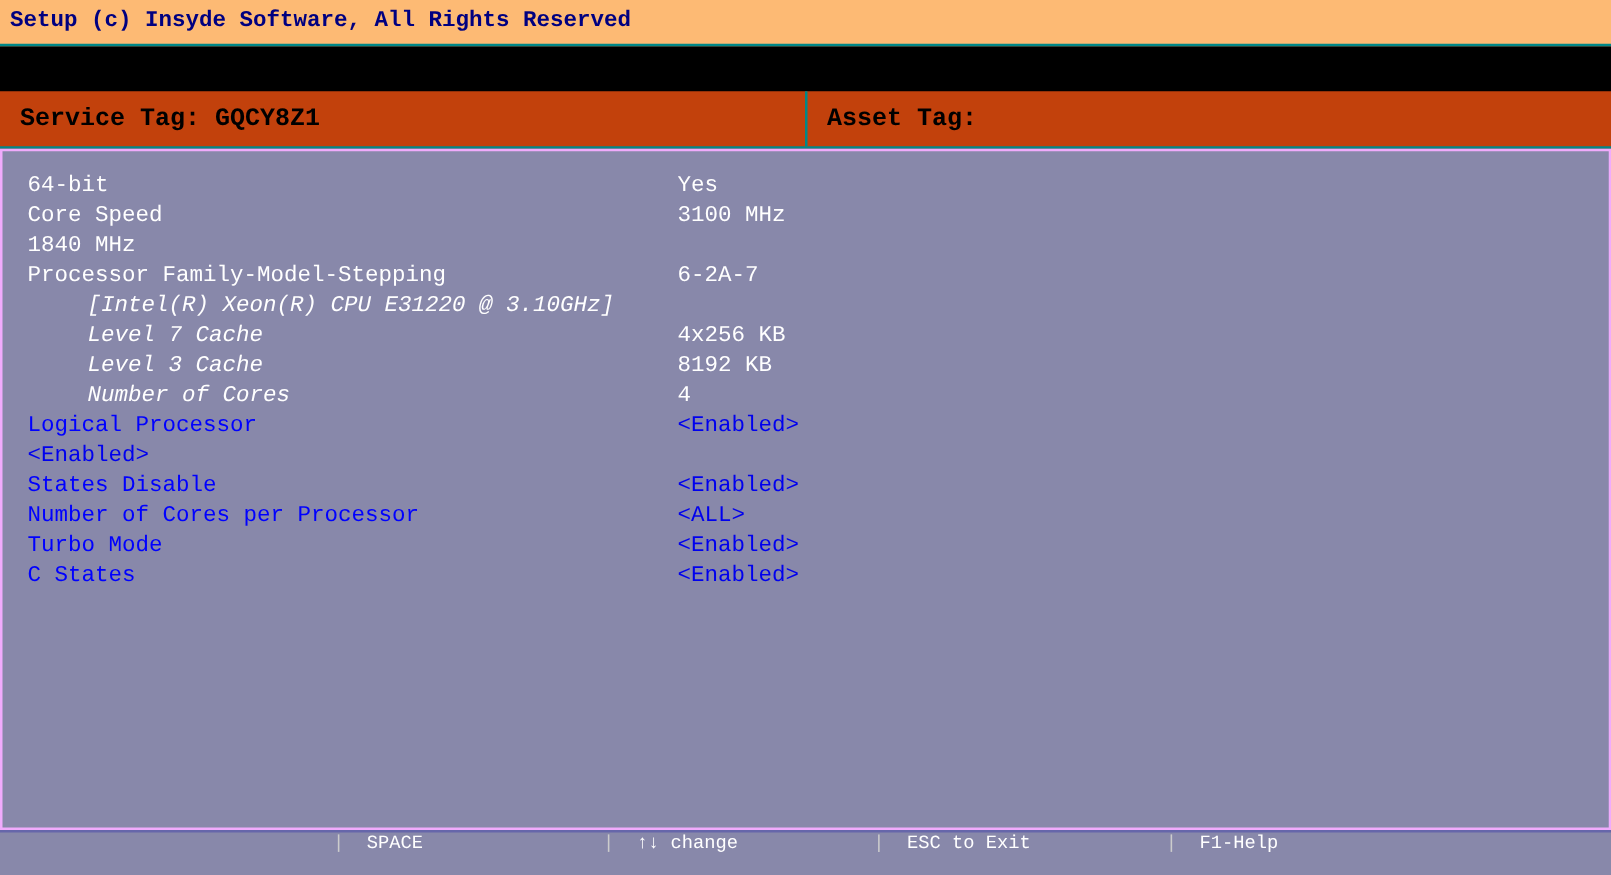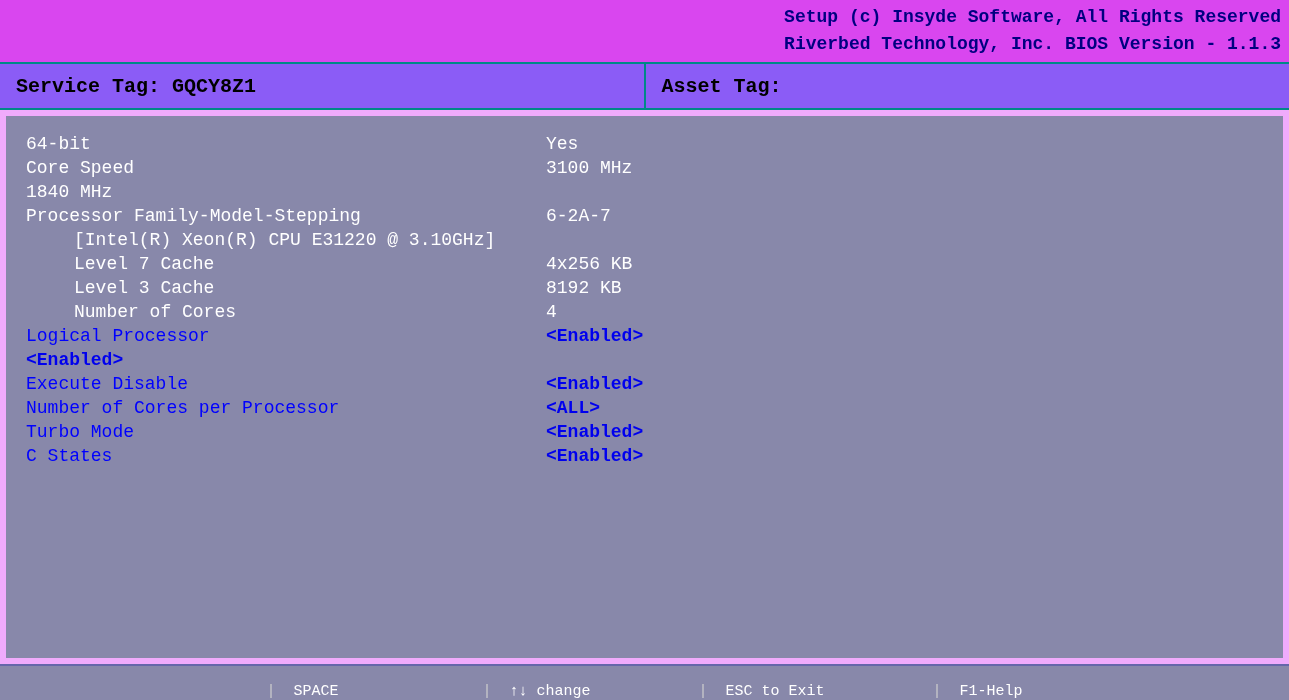--- a/index.html
+++ b/index.html
@@ -13,119 +13,120 @@
 
     .screen {
       width: 1289px;
       height: 700px;
       display: flex;
       flex-direction: column;
     }
 
     
     .header-bar {
-      background: #d946ef;
+      background: #fdba74;
       color: #000080;
-      text-align: right;
+      text-align: left;
       padding: 4px 8px;
       font-size: 18px;
       font-weight: bold;
       line-height: 1.5;
       border-bottom: 2px solid #008888;
     }
 
     
     .tag-bar {
-      background: #8b5cf6;
+      background: #c2410c;
       display: flex;
       border-bottom: 2px solid #008888;
       height: 46px;
+      margin-top: 36px;
     }
 
     .tag-section {
       flex: 1;
       display: flex;
       align-items: center;
       padding: 0 16px;
       color: #000;
       font-size: 20px;
       font-weight: bold;
     }
 
     .tag-section:first-child {
       border-right: 2px solid #008888;
     }
 
     
     .main-content {
       flex: 1;
       background: #8888AA;
-      border: 6px solid #f0abfc;
+      border: 2px solid #f0abfc;
       padding: 16px 20px;
       display: flex;
       flex-direction: column;
       gap: 0;
     }
 
     .info-row {
       display: flex;
       align-items: baseline;
       padding: 2px 0;
       font-size: 18px;
     }
 
     .info-label {
       color: #FFFFFF;
       min-width: 520px;
     }
 
     .info-label.more-indented {
       padding-left: 48px;
+      font-style: italic;
     }
 
     .info-value {
       color: #FFFFFF;
     }
 
     .info-label.interactive {
       color: #0000FF;
       font-weight: normal;
     }
 
     .info-value.interactive {
       color: #0000EE;
-      font-weight: bold;
+      font-weight: normal;
     }
 
     
     .bottom-bar {
       background: #8888AA;
       border-top: 2px solid #6666AA;
       height: 36px;
       display: flex;
-      align-items: flex-end;
+      align-items: flex-start;
       justify-content: center;
       gap: 108px;
       font-size: 15px;
       color: #CCCCCC;
       padding: 0 20px;
     }
 
     .bottom-key {
       color: #FFFFFF;
     }
   </style>
 </head>
 <body>
 
 <div class="screen">
 
   <div class="header-bar">
     <div>Setup (c) Insyde Software, All Rights Reserved</div>
-    <div>Riverbed Technology, Inc.    BIOS Version - 1.1.3</div>
   </div>
 
   <div class="tag-bar">
     <div class="tag-section">
       <span>Service Tag:</span>&nbsp;
       <span>GQCY8Z1</span>
     </div>
     <div class="tag-section">
       <span>Asset Tag:</span>&nbsp;
       <span></span>
@@ -164,21 +165,21 @@
         <span class="info-value">4</span>
       </div>
       <div class="info-row">
         <span class="info-label interactive">Logical Processor</span>
         <span class="info-value interactive">&lt;Enabled&gt;</span>
       </div>
       <div class="info-row">
         <span class="info-value interactive">&lt;Enabled&gt;</span>
       </div>
       <div class="info-row">
-        <span class="info-label interactive">Execute Disable</span>
+        <span class="info-label interactive">States Disable</span>
         <span class="info-value interactive">&lt;Enabled&gt;</span>
       </div>
       <div class="info-row">
         <span class="info-label interactive">Number of Cores per Processor</span>
         <span class="info-value interactive">&lt;ALL&gt;</span>
       </div>
       <div class="info-row">
         <span class="info-label interactive">Turbo Mode</span>
         <span class="info-value interactive">&lt;Enabled&gt;</span>
       </div>

